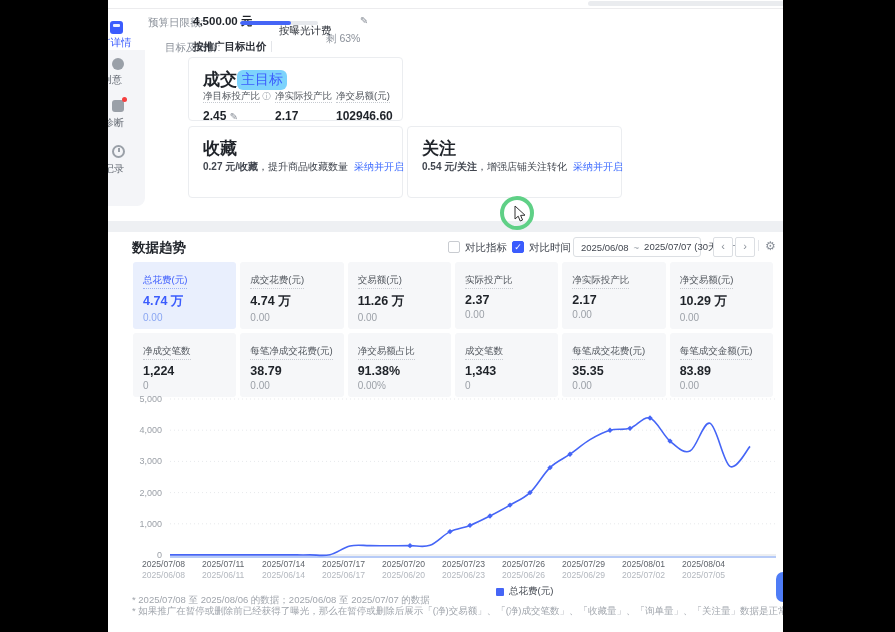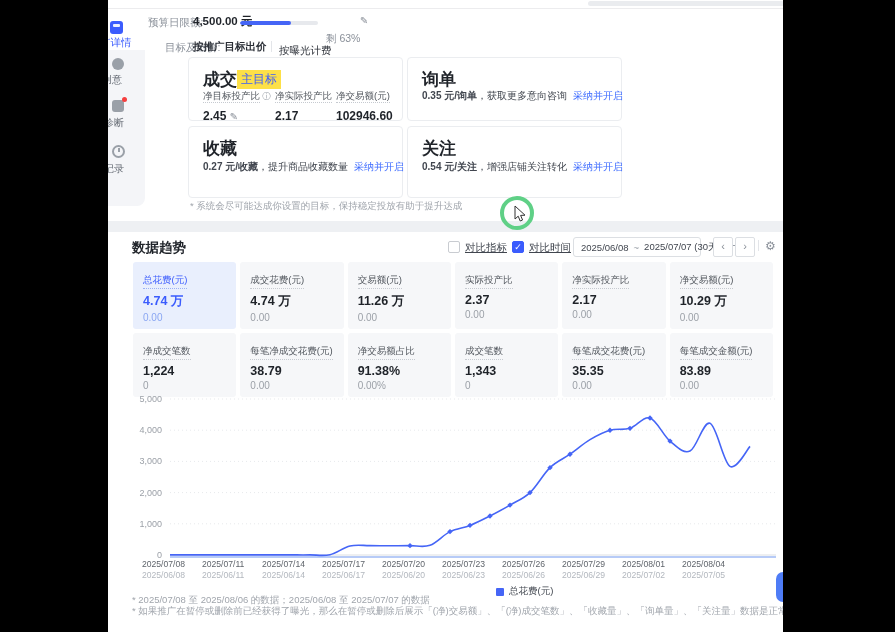--- a/index.html
+++ b/index.html
@@ -26,35 +26,35 @@
   .lbl{font-size:10.5px;color:#8a9099;white-space:nowrap;}
   .val-strong{font-size:11.5px;color:#1f2329;font-weight:bold;white-space:nowrap;}
   .pbar{left:132px;top:21px;width:78px;height:4px;background:#e7e9ed;border-radius:2px;overflow:hidden;}
   .pbar-fill{height:4px;background:#4565f6;border-radius:2px;}
   .pencil{color:#8a9099;font-size:10px;}
   .bid-opt{font-size:10.5px;color:#2a2e36;white-space:nowrap;}
   .vdiv{width:1px;height:11px;background:#e3e5e9;}
   
   .gcard{border:1px solid #ebedf0;border-radius:4px;background:#fff;}
   .gtitle{position:absolute;left:14px;top:10px;font-size:17px;font-weight:bold;color:#1f2329;white-space:nowrap;}
-  .gbadge{position:absolute;left:48px;top:12px;font-size:12px;color:#3b5cfd;background:#fde047;border-radius:0;padding:1px 4px;white-space:nowrap;}
+  .gbadge{position:absolute;left:48px;top:12px;font-size:14px;color:#3b5cfd;background:#7dd3fc;border-radius:6px;padding:1px 4px;white-space:nowrap;}
   .gstat-label{font-size:9.5px;color:#51565d;border-bottom:1px dotted #c6cad0;padding-bottom:1px;white-space:nowrap;}
   .gstat-value{font-size:12px;font-weight:bold;color:#1f2329;margin-top:6px;white-space:nowrap;}
   .gdesc{position:absolute;left:14px;font-size:10px;color:#41464f;white-space:nowrap;}
   .gdesc b{font-weight:bold;}
   .glink{color:#3d6bff;margin-left:6px;}
   .footnote{font-size:9.5px;color:#a0a5ac;white-space:nowrap;}
   
   .band{left:0;top:221px;width:675px;height:11px;background:#eef0f3;}
   
   .ttitle{font-size:13.5px;font-weight:bold;color:#1f2329;white-space:nowrap;}
   .tlink{font-size:10px;color:#8a9099;white-space:nowrap;margin-top:31px;}
   .cb{width:12px;height:12px;border:1px solid #c9ccd1;border-radius:2px;background:#fff;box-sizing:border-box;}
   .cb.on{background:#3b5cfd;border-color:#3b5cfd;color:#fff;font-size:9px;line-height:11px;text-align:center;}
-  .cb-label{font-size:10.5px;color:#41464f;white-space:nowrap;text-decoration:underline;}
+  .cb-label{font-size:10.5px;color:#41464f;white-space:nowrap;}
   .datebox{border:1px solid #dcdfe3;border-radius:3px;height:20px;display:flex;align-items:center;padding:0 7px;gap:5px;box-sizing:border-box;background:#fff;}
   .datebox span{font-size:9.5px;color:#41464f;white-space:nowrap;}
   .datebox .sep{color:#9aa0a8;}
   .cal{width:9px;height:9px;border:1px solid #9aa0a8;border-radius:1px;position:relative;margin-left:2px;}
   .cal:after{content:"";position:absolute;left:0;top:2px;width:9px;height:1px;background:#9aa0a8;}
   .navbtn{width:18px;height:18px;border:1px solid #dcdfe3;border-radius:2px;background:#fff;color:#8a9099;font-size:11px;line-height:16px;text-align:center;}
   .gear{font-size:12px;color:#8a9099;}
   
   #metric-grid{left:25px;top:262px;width:640px;display:grid;grid-template-columns:repeat(6,1fr);gap:4px;}
   .mcard{background:#f6f7f9;border-radius:3px;padding:7px 10px 6px 10px;min-height:36px;}
@@ -98,55 +98,50 @@
   <div class="abs val-strong" style="left:85px;top:14px;">4,500.00 元</div>
   <div class="abs pbar">
     <div class="pbar-fill" id="pfill" style="width: 65%;"></div>
   </div>
   <div class="abs lbl" style="left:218px;top:32px;">剩 63%</div>
   <div class="abs pencil" style="left:252px;top:15px;">✎</div>
 
   <div class="abs lbl" style="left:40px;top:41px;margin-left:17px;">目标及出价:</div>
   <div class="abs bid-opt" style="left:85px;top:40px;font-weight:bold;">按推广目标出价</div>
   <div class="abs vdiv" style="left:163px;top:41px;"></div>
-  <div class="abs bid-opt" style="left:171px;top:44px;">按曝光计费</div>
+  <div class="abs bid-opt" style="left:171px;top:24px;">按曝光计费</div>
 
   <div class="abs gcard" style="left:80px;top:57px;width:213px;height:62px;">
     <div class="gtitle">成交</div>
     <div class="gbadge">主目标</div>
     <div style="position:absolute;left:14px;top:27px;">
       <span class="gstat-label"><span>净目标投产比</span></span><span style="font-size:8.5px;color:#9aa0a8;"> ⓘ</span>
       <div class="gstat-value"><span>2.45</span> <span class="pencil">✎</span></div>
     </div>
     <div style="position:absolute;left:86px;top:27px;">
       <span class="gstat-label">净实际投产比</span>
       <div class="gstat-value">2.17</div>
     </div>
     <div style="position:absolute;left:147px;top:27px;">
       <span class="gstat-label">净交易额(元)</span>
       <div class="gstat-value">102946.60</div>
     </div>
   </div>
 
-  <div class="abs gcard" style="left:299px;top:57px;width:213px;height:62px;">
-    <div class="gtitle">询单</div>
-    <div class="gdesc" style="top:31px;"><b>0.35 元/询单</b><span>，获取更多意向咨询</span><span class="glink">采纳并开启</span></div>
-  </div>
 
   <div class="abs gcard" style="left:80px;top:126px;width:213px;height:70px;">
     <div class="gtitle">收藏</div>
     <div class="gdesc" style="top:33px;"><b>0.27 元/收藏</b><span>，提升商品收藏数量</span><span class="glink">采纳并开启</span></div>
   </div>
 
   <div class="abs gcard" style="left:299px;top:126px;width:213px;height:70px;">
     <div class="gtitle">关注</div>
     <div class="gdesc" style="top:33px;"><b>0.54 元/关注</b><span>，增强店铺关注转化</span><span class="glink">采纳并开启</span></div>
   </div>
 
-  <div class="abs footnote" style="left:82px;top:200px;">* 系统会尽可能达成你设置的目标，保持稳定投放有助于提升达成</div>
 
   <div class="abs band"></div>
 
   <div class="abs ttitle" style="left:24px;top:239px;">数据趋势</div>
   <div class="abs tlink" style="left:88px;top:243px;">查看报表</div>
 
   <div class="abs cb" id="cb-metric" style="left:340px;top:241px;"></div>
   <div class="abs cb-label" style="left:357px;top:241px;">对比指标</div>
   <div class="abs cb on" id="cb-time" style="left:404px;top:241px;">✓</div>
   <div class="abs cb-label" style="left:421px;top:241px;">对比时间</div>

